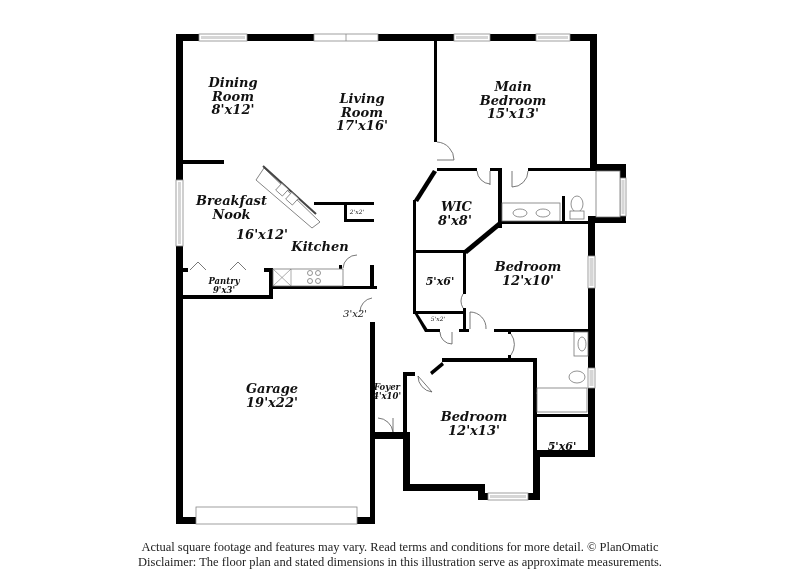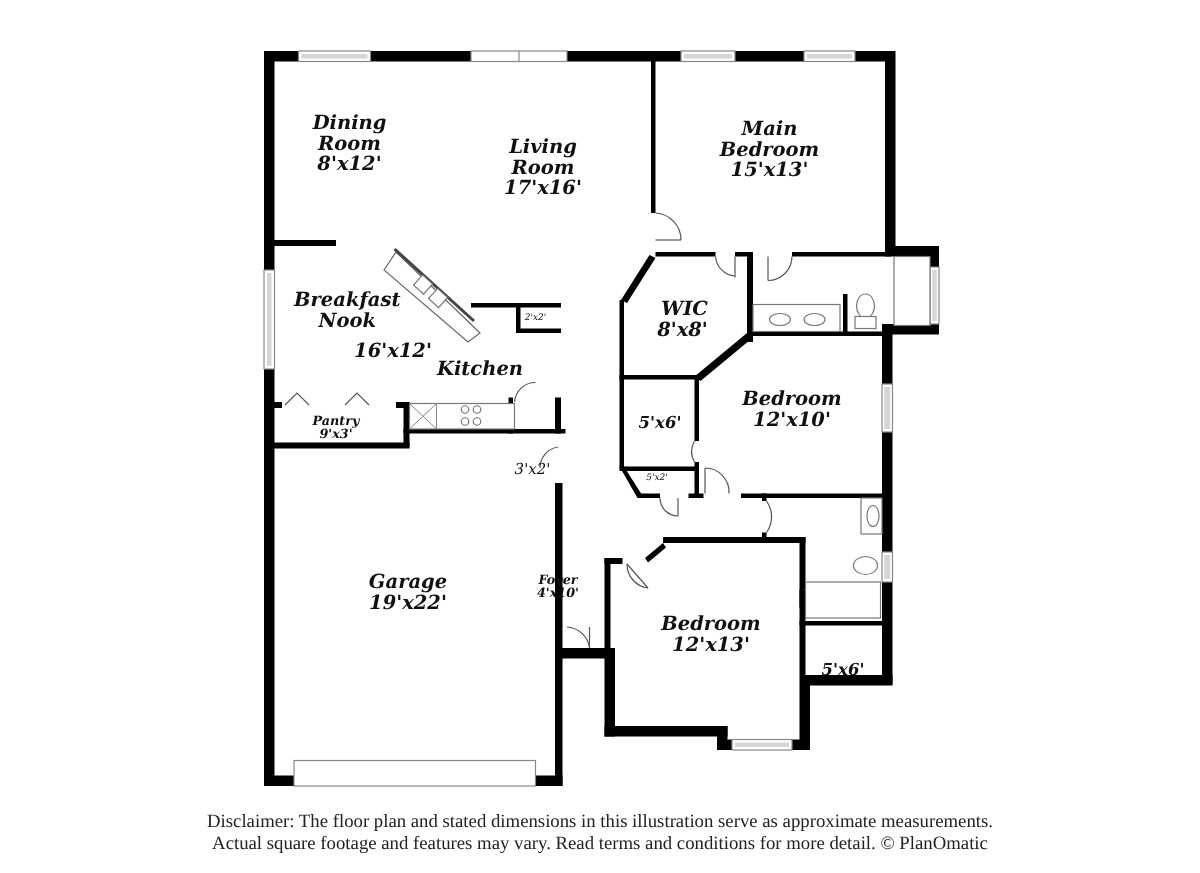--- a/index.html
+++ b/index.html
@@ -244,28 +244,28 @@
 <div class="lbl l6" style="left:357px; top:209px;">
   <span>2'x2'</span>
 </div>
 <div class="lbl l6" style="left:355px; top:273px; font-size:10px;margin-top:36px;">
   <span>3'x2'</span>
 </div>
 <div class="lbl l13" style="left:272px; top:382px;">
   <span>Garage</span>
   <span>19'x22'</span>
 </div>
-<div class="lbl l9" style="left:372px; top:383px;">
+<div class="lbl l9" style="left:387px; top:383px;">
   <span>Foyer</span>
   <span>4'x10'</span>
 </div>
 <div class="lbl l13" style="left:474px; top:410px;">
   <span>Bedroom</span>
   <span>12'x13'</span>
 </div>
 <div class="lbl l12" style="left:562px; top:441px;">
   <span>5'x6'</span>
 </div>
 
 <div class="disclaimer">
+  <span>Actual square footage and features may vary. Read terms and conditions for more detail. © PlanOmatic</span>
   <span>Disclaimer: The floor plan and stated dimensions in this illustration serve as approximate measurements.</span>
-  <span>Actual square footage and features may vary. Read terms and conditions for more detail. © PlanOmatic</span>
 </div>
 
 </body></html>

